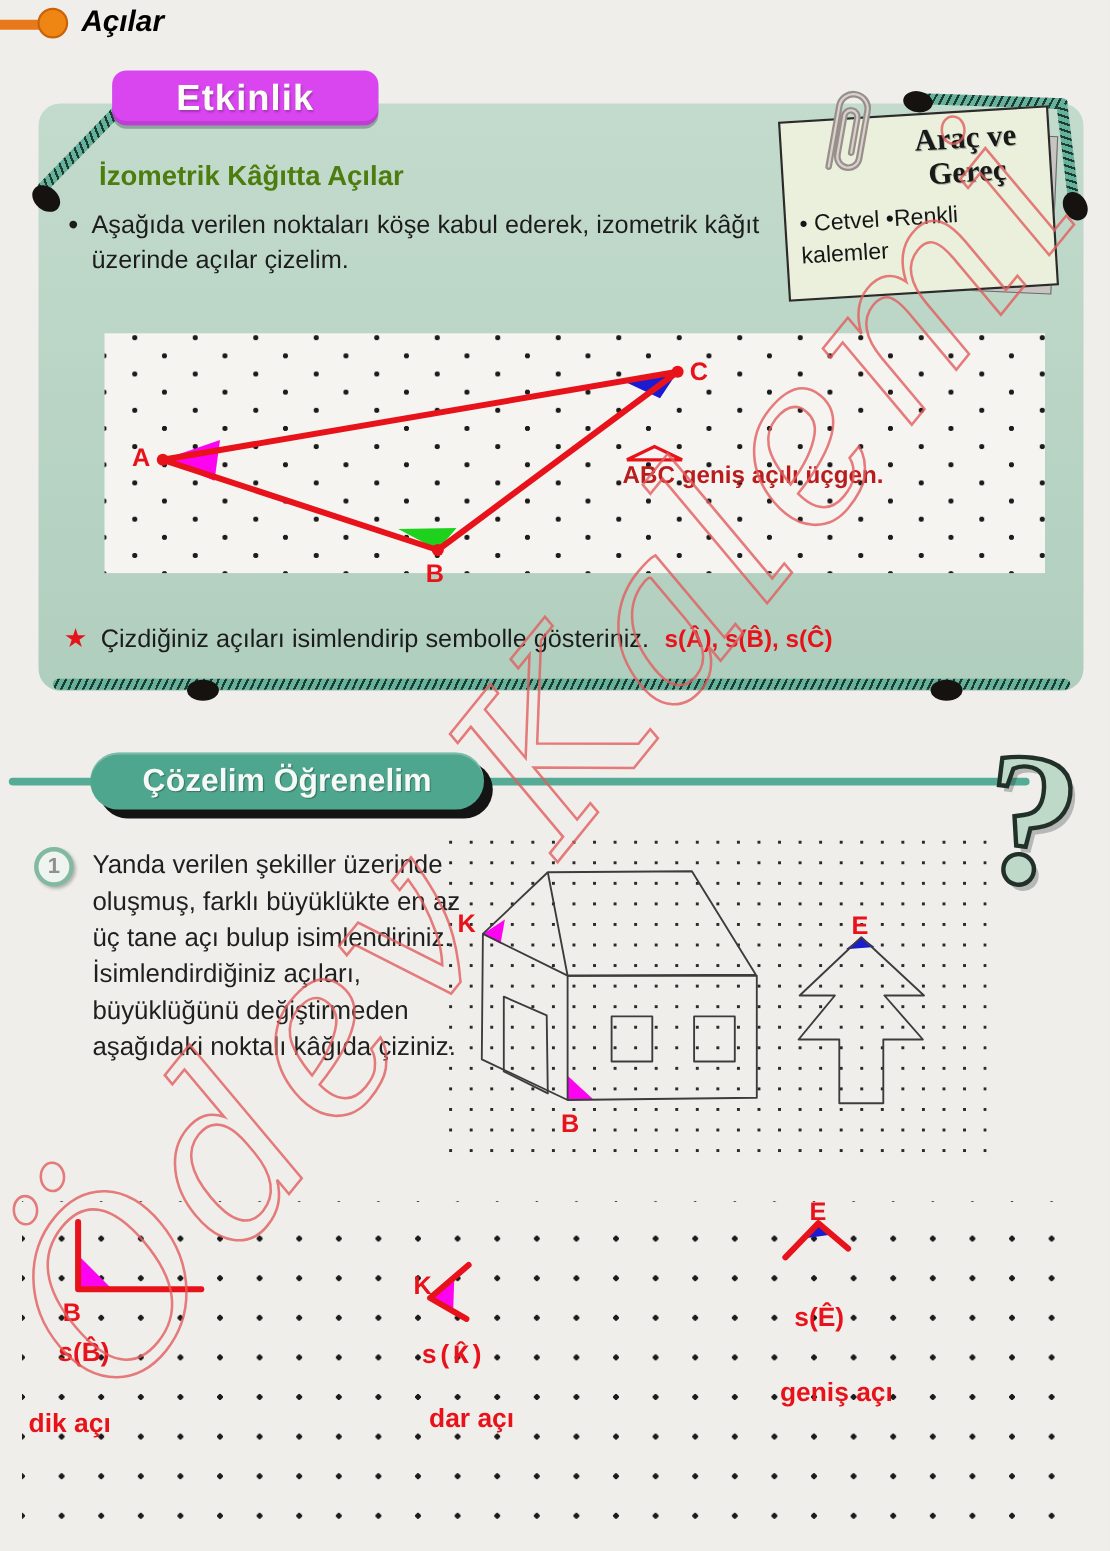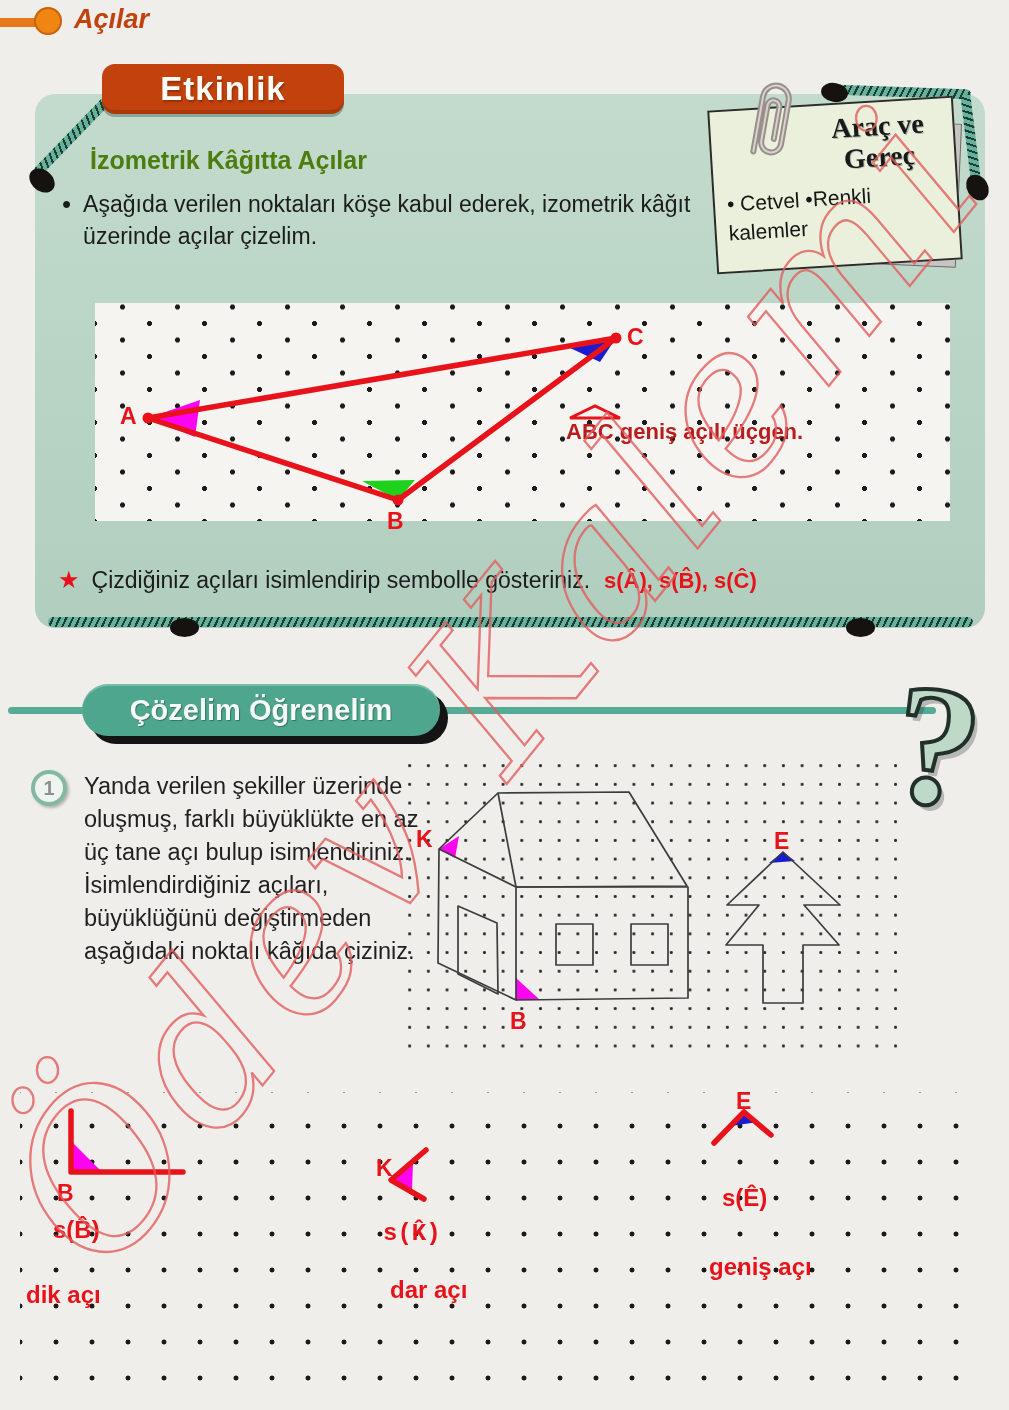--- a/index.html
+++ b/index.html
@@ -3,30 +3,30 @@
 <meta charset="utf-8">
 <style>
   html,body{margin:0;padding:0;background:#e8e6e3;}
   .page{position:relative;width:1009px;height:1410px;background:#f0eeeb;overflow:hidden;
         font-family:"Liberation Sans","DejaVu Sans",sans-serif;}
   .abs{position:absolute;}
 
   
   .orange-line{left:0;top:18px;width:46px;height:9px;background:#e8791b;border-radius:0 5px 5px 0;}
   .orange-dot{left:34px;top:7px;width:28px;height:28px;border-radius:50%;background:#ef8613;border:2px solid #c96208;box-sizing:border-box;}
-  .page-title{left:74px;top:4px;font-size:27px;font-weight:bold;font-style:italic;color:#c2410c;}
+  .page-title{left:74px;top:4px;font-size:27px;font-weight:bold;font-style:italic;color:#000000;}
 
   
   .panel{left:35px;top:94px;width:950px;height:534px;border-radius:20px;
          background:linear-gradient(#c3dbcc,#b0cebe);}
   .rope{position:absolute;background:repeating-linear-gradient(115deg,#66b19c 0 4px,#1c3c31 4px 6px);border-radius:6px;}
   .rope-v{background:repeating-linear-gradient(25deg,#66b19c 0 4px,#1c3c31 4px 6px);}
   .knot{position:absolute;background:#151210;border-radius:50%;}
 
-  .etkinlik-pill{left:102px;top:64px;width:242px;height:50px;background:#c2410c;border-radius:13px;
+  .etkinlik-pill{left:102px;top:64px;width:242px;height:50px;background:#d946ef;border-radius:13px;
      box-shadow:0 3px 0 rgba(30,70,60,.35), inset 0 -4px 0 rgba(0,0,0,.12);
      display:flex;align-items:center;justify-content:center;z-index:6;}
   .etkinlik-pill span{color:#fdfdf8;font-size:33px;font-weight:bold;letter-spacing:1px;text-shadow:1px 2px 2px rgba(0,0,0,.25);}
 
   .activity-heading{left:90px;top:146px;font-size:25px;font-weight:bold;color:#4d7c0f;}
   .bullet-list{left:62px;top:188px;width:655px;}
   .bullet-row{display:flex;margin-bottom:4px;}
   .bullet-row::before{content:"•";font-size:26px;color:#1c1c1c;margin-right:12px;line-height:32px;}
   .bullet-text{font-size:23px;line-height:32px;color:#1c1c1c;}
 

